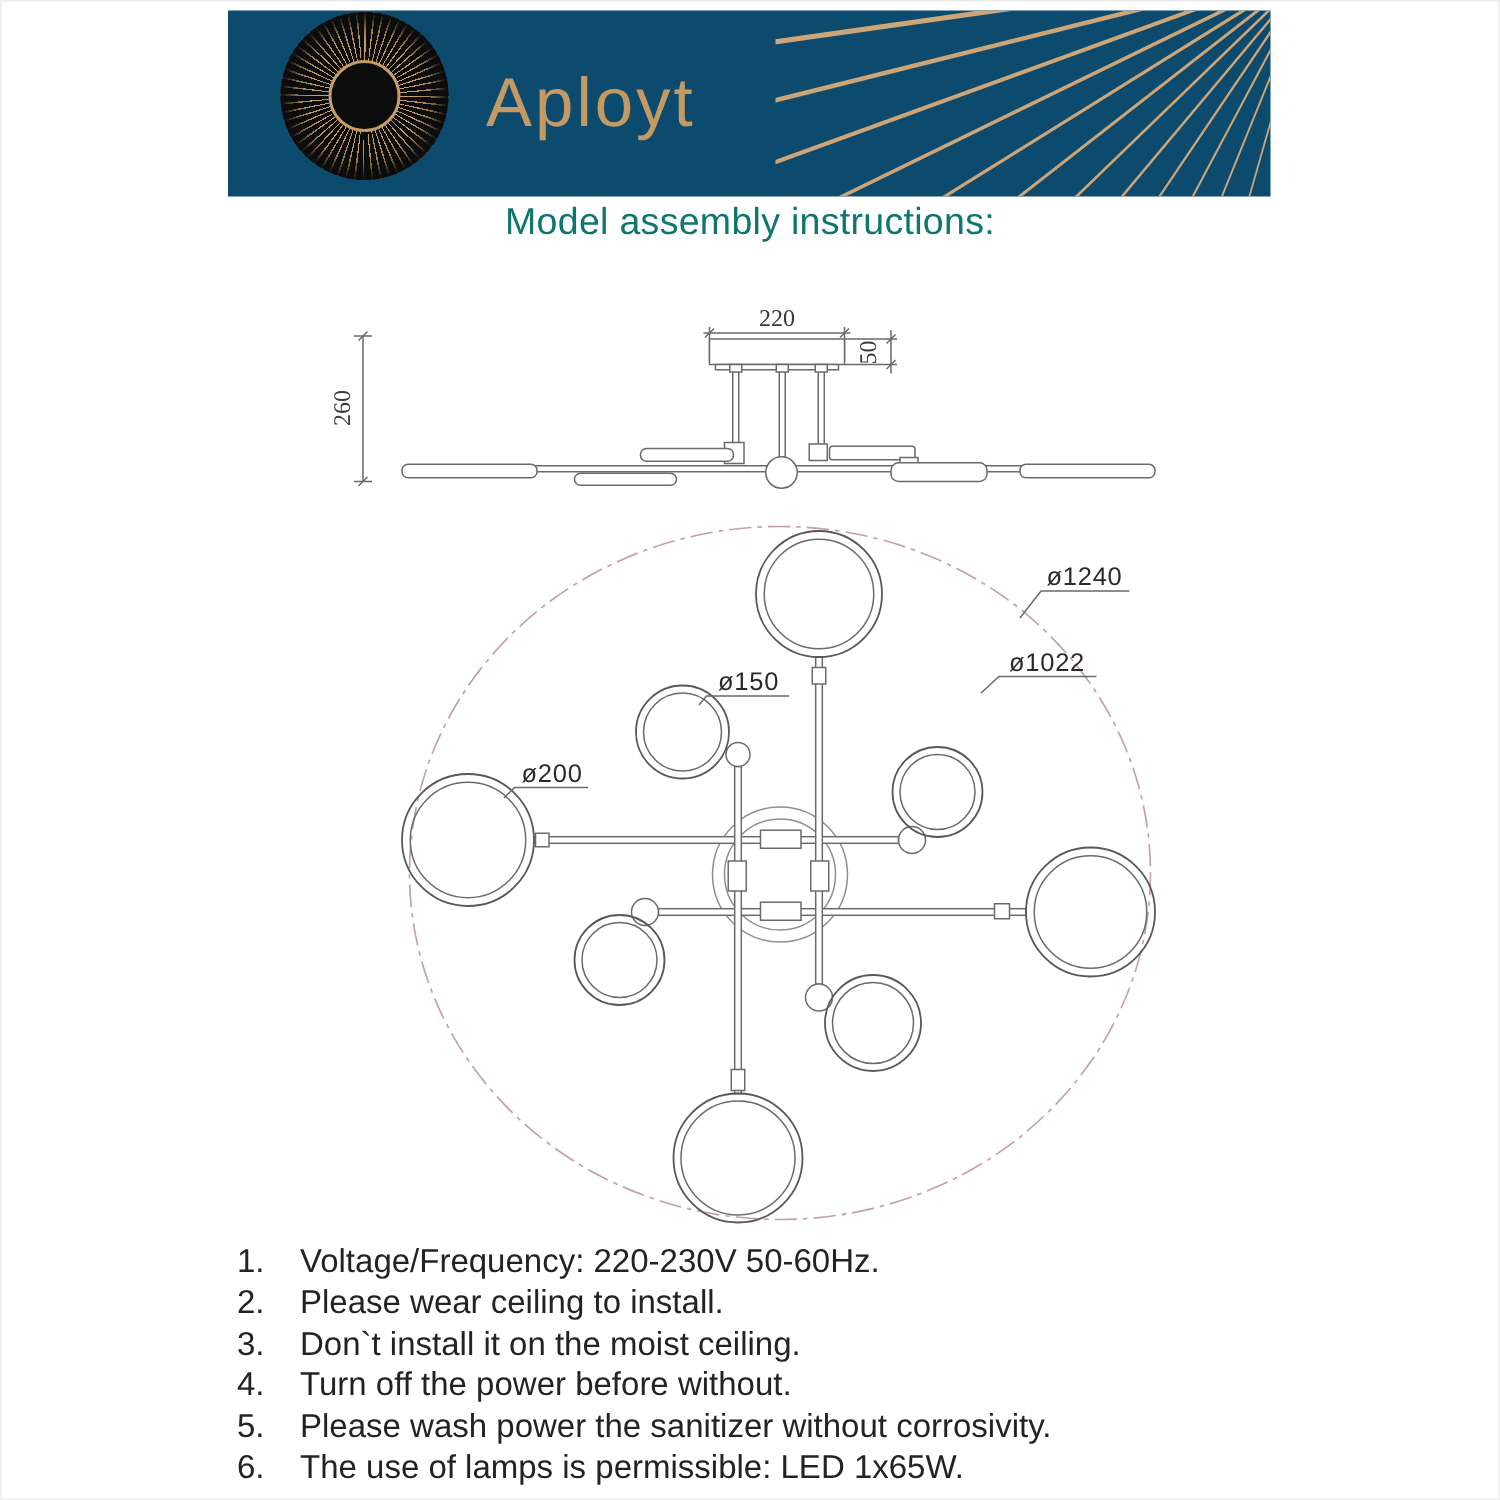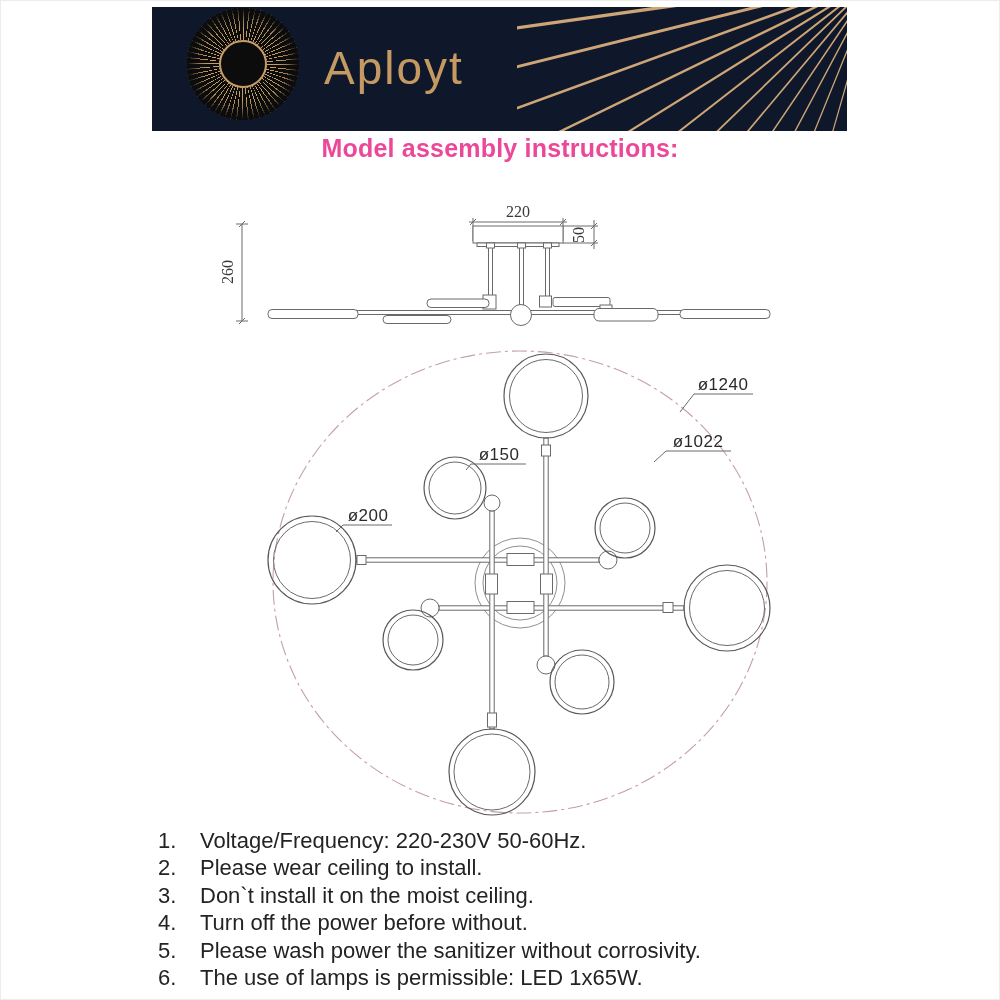--- a/index.html
+++ b/index.html
@@ -5,21 +5,21 @@
   html,body{margin:0;padding:0;}
   body{
     width:1000px;height:1000px;background:#ffffff;position:relative;
     font-family:"Liberation Sans",sans-serif;overflow:hidden;
   }
   .page-frame{position:absolute;inset:0;box-shadow:inset 0 0 0 1px #ececec;pointer-events:none;}
 
   
   .banner{
     position:absolute;left:152px;top:7px;width:695px;height:124px;
-    background:#0f172a;overflow:hidden;
+    background:#0c4a6e;overflow:hidden;
   }
   .starburst{
     position:absolute;left:35px;top:1px;width:112px;height:112px;border-radius:50%;
     background:repeating-conic-gradient(#c69d66 0deg 1.3deg,#0c0c0c 1.3deg 6deg);
   }
   .starburst::before{ 
     content:"";position:absolute;inset:0;border-radius:50%;
     background:radial-gradient(closest-side,rgba(12,12,12,0) 62%,rgba(12,12,12,.25) 78%,#0c0c0c 99%);
   }
   .starburst::after{ 
@@ -28,21 +28,21 @@
   }
   .wordmark{
     position:absolute;left:172px;top:34px;
     font-size:46px;font-weight:400;letter-spacing:2px;color:#c49a62;line-height:1.2;
   }
   .rays-svg{position:absolute;right:0;top:0;}
 
   
   .title-block{
     position:absolute;left:0;top:134px;width:1000px;text-align:center;
-    color:#ec4899;font-size:25px;line-height:28px;font-weight:700;letter-spacing:.2px;
+    color:#0f766e;font-size:25px;line-height:28px;font-weight:400;letter-spacing:.2px;
   }
 
   
   .drawing{position:absolute;left:0;top:0;}
   .cad{stroke:#6a6a6a;stroke-width:1;fill:none;}
   .cadfill{stroke:#6a6a6a;stroke-width:1;fill:#ffffff;}
   .ring{stroke:#585858;stroke-width:1.2;fill:none;}
   .ring-in{stroke:#6a6a6a;stroke-width:1;fill:none;}
   .canopy-circle{stroke:#8f8f8f;stroke-width:1;fill:none;}
   .dash-circle{stroke:#c49fa7;stroke-width:1.1;fill:none;stroke-dasharray:15 4 3 4;}

